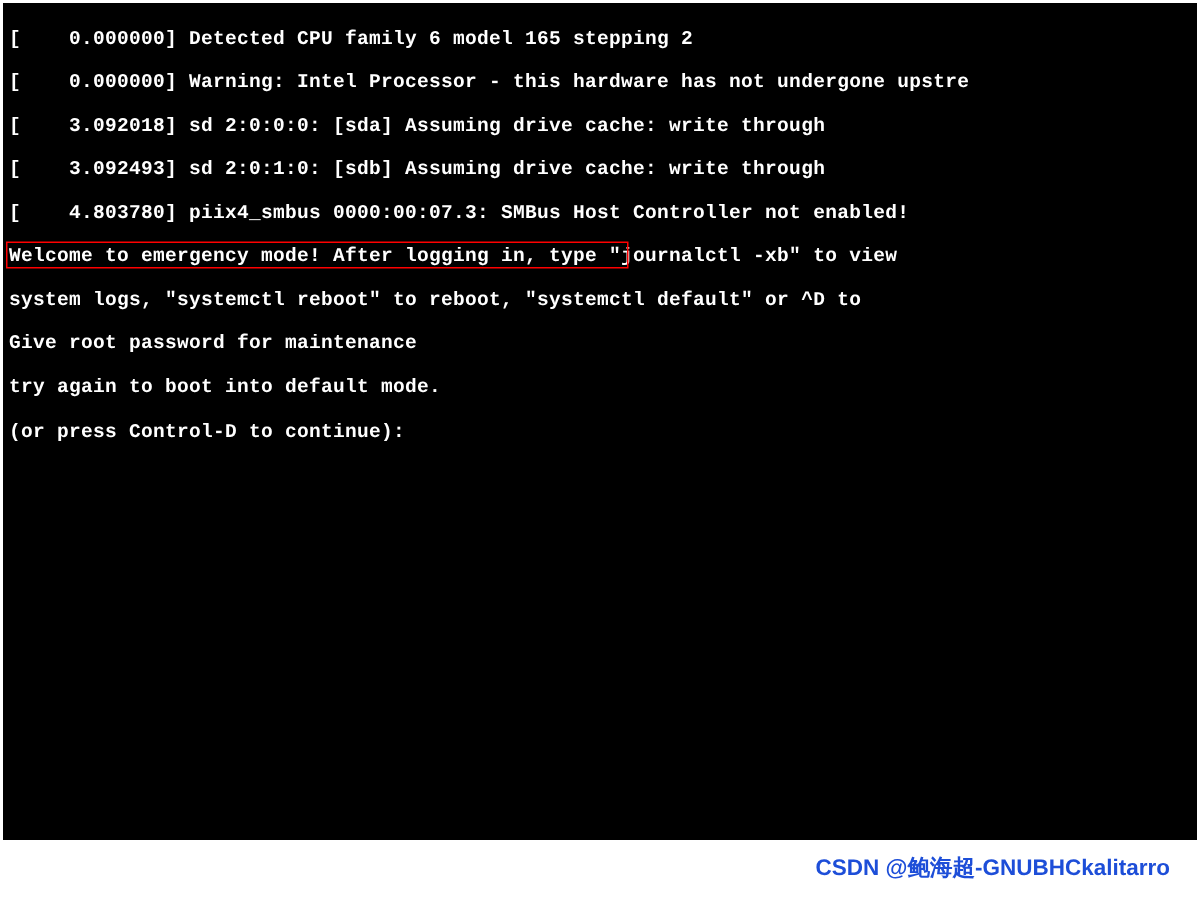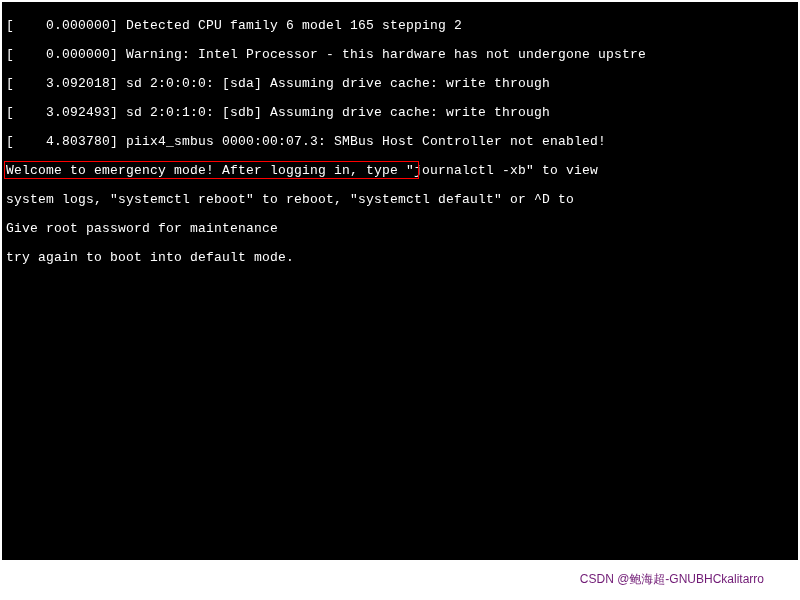--- a/index.html
+++ b/index.html
@@ -1,18 +1,19 @@
 <!DOCTYPE html>
 <html><head>
   <meta charset="utf-8">
   <style>
     * {
       margin: 0;
       padding: 0;
       box-sizing: border-box;
+      font-weight: bold;
     }
     body {
       width: 800px;
       height: 600px;
       background: #ffffff;
       font-family: "Courier New", monospace;
       position: relative;
       overflow: hidden;
     }
     .terminal {
@@ -37,24 +38,24 @@
       position: absolute;
       left: 4px;
       top: 161px;
       width: 415px;
       height: 18px;
       pointer-events: none;
     }
     .watermark {
       position: absolute;
       bottom: 12px;
-      right: 36px;
+      right: 20px;
       font-family: Arial, sans-serif;
-      font-size: 12px;
-      color: #701a75;
+      font-size: 15px;
+      color: #1d4ed8;
     }
     .prompt-input {
       background: transparent;
       border: none;
       color: #ffffff;
       font-family: "Courier New", monospace;
       font-size: 13px;
       outline: none;
       width: 20px;
     }
@@ -65,18 +66,18 @@
 <div class="terminal">
 <span class="log-line">[    0.000000] Detected CPU family 6 model 165 stepping 2</span>
 <span class="log-line">[    0.000000] Warning: Intel Processor - this hardware has not undergone upstre</span>
 <span class="log-line">[    3.092018] sd 2:0:0:0: [sda] Assuming drive cache: write through</span>
 <span class="log-line">[    3.092493] sd 2:0:1:0: [sdb] Assuming drive cache: write through</span>
 <span class="log-line">[    4.803780] piix4_smbus 0000:00:07.3: SMBus Host Controller not enabled!</span>
 <span class="log-line">Welcome to emergency mode! After logging in, type "journalctl -xb" to view</span>
 <span class="log-line">system logs, "systemctl reboot" to reboot, "systemctl default" or ^D to</span>
 <span class="log-line">Give root password for maintenance</span>
 <span class="log-line">try again to boot into default mode.</span>
-<span class="log-line"><input type="password" class="prompt-input" style=""></span>
+<span class="log-line"><span>(or press Control-D to continue): </span><input type="password" class="prompt-input" style=""></span>
 </div>
 
 <div class="highlight-box"></div>
 
 <div class="watermark">CSDN @鲍海超-GNUBHCkalitarro</div>
 
 </body></html>

